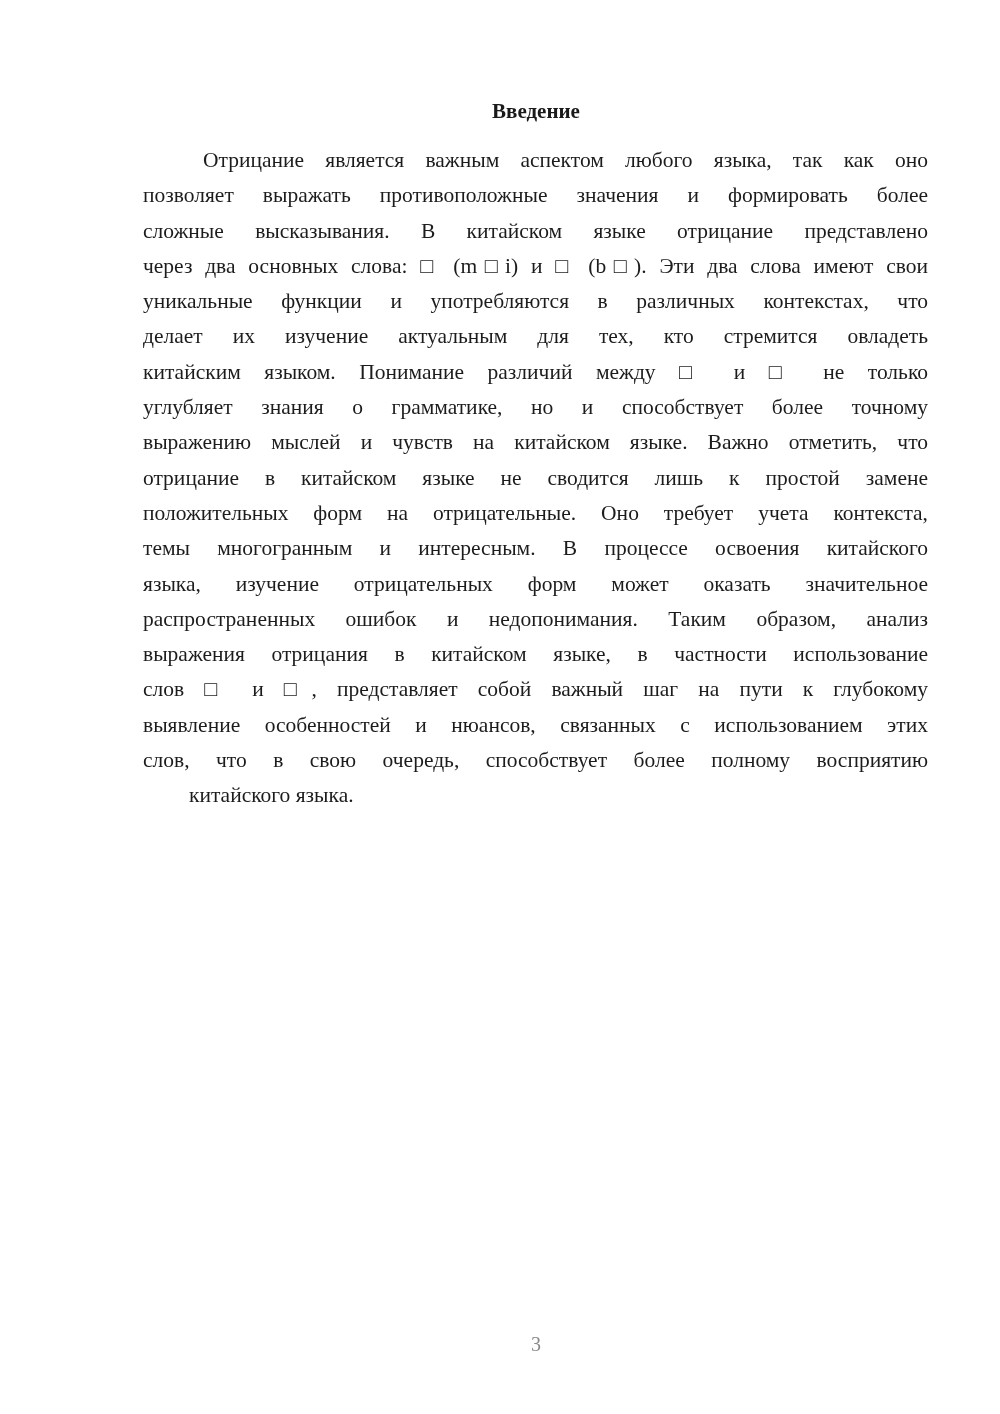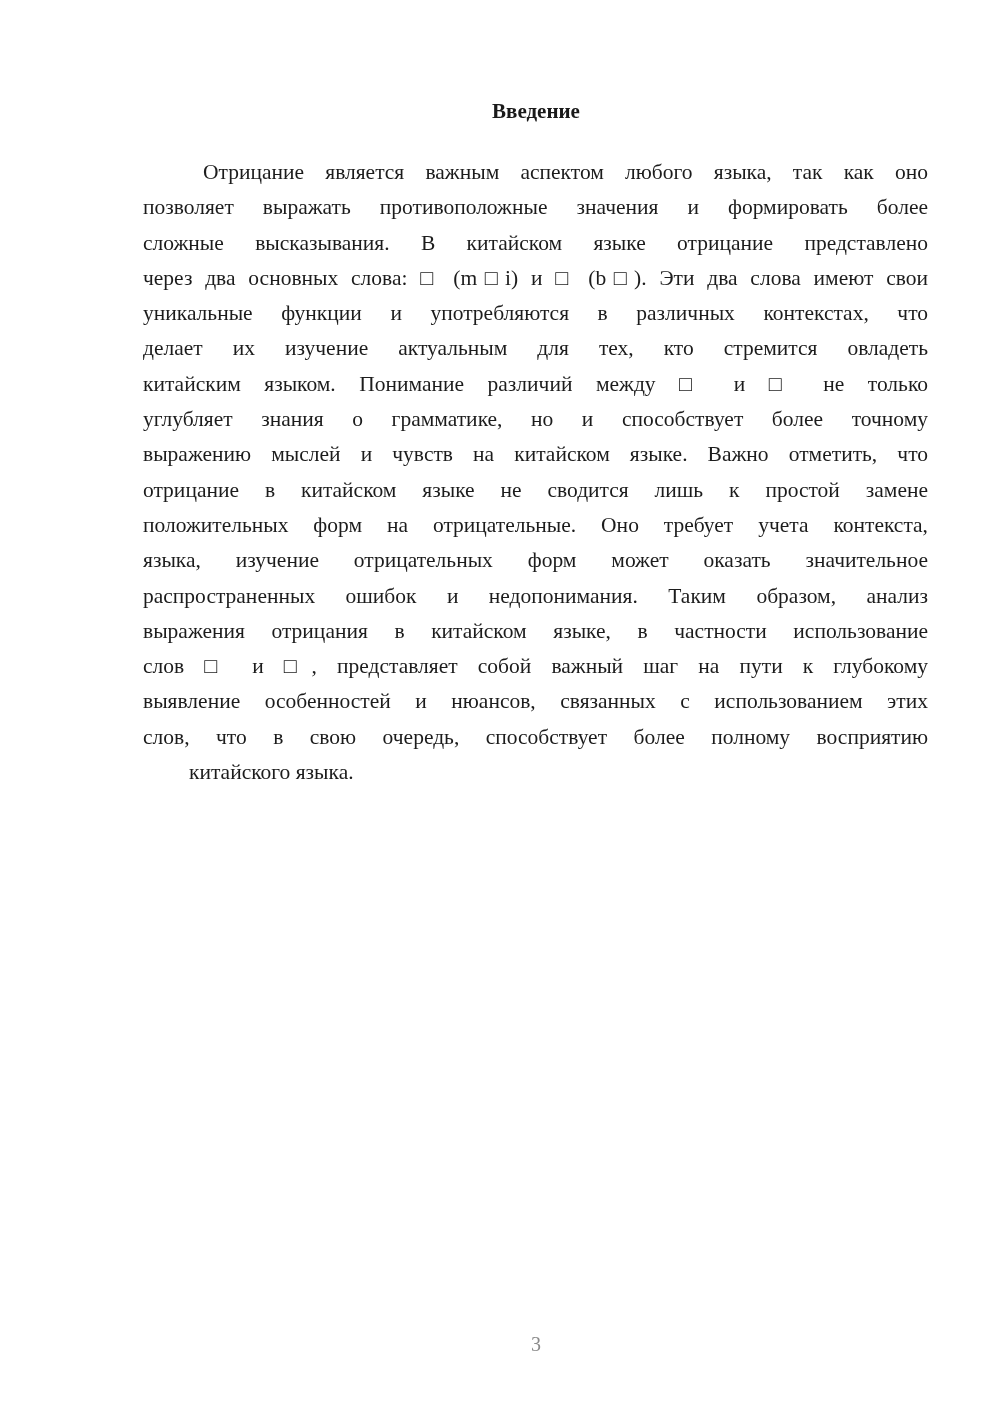--- a/index.html
+++ b/index.html
@@ -16,21 +16,21 @@
       position: absolute; left: 143px; top: 143px; width: 785px;
       font-family: "Liberation Serif", serif;
       font-size: 21.5px; color: #1c1c1c;
     }
     .line {
       height: 35.3px; line-height: 35.3px;
       white-space: nowrap;
       text-align: justify; text-align-last: justify;
       overflow: hidden;
     }
-    .line.first { padding-left: 60px; margin-top: 12px; }
+    .line.first { padding-left: 60px; }
     .line.last { text-align-last: left; margin-left: 46px; }
     .page-number {
       position: absolute; left: 0; width: 1072px; top: 1333px;
       text-align: center;
       font-family: "Liberation Serif", serif;
       font-size: 20px; color: #8a8a8a;
     }
   </style>
 </head>
 <body>
@@ -43,20 +43,21 @@
     <div class="line">позволяет выражать противоположные значения и формировать более</div>
     <div class="line">сложные высказывания. В китайском языке отрицание представлено</div>
     <div class="line">через два основных слова: □ (m□i) и □ (b□). Эти два слова имеют свои</div>
     <div class="line">уникальные функции и употребляются в различных контекстах, что</div>
     <div class="line">делает их изучение актуальным для тех, кто стремится овладеть</div>
     <div class="line">китайским языком. Понимание различий между □ и □ не только</div>
     <div class="line">углубляет знания о грамматике, но и способствует более точному</div>
     <div class="line">выражению мыслей и чувств на китайском языке. Важно отметить, что</div>
     <div class="line">отрицание в китайском языке не сводится лишь к простой замене</div>
     <div class="line">положительных форм на отрицательные. Оно требует учета контекста,</div>
+    <div class="line">темы многогранным и интересным. В процессе освоения китайского</div>
     <div class="line">языка, изучение отрицательных форм может оказать значительное</div>
     <div class="line">распространенных ошибок и недопонимания. Таким образом, анализ</div>
     <div class="line">выражения отрицания в китайском языке, в частности использование</div>
     <div class="line">слов □ и □, представляет собой важный шаг на пути к глубокому</div>
     <div class="line">выявление особенностей и нюансов, связанных с использованием этих</div>
     <div class="line">слов, что в свою очередь, способствует более полному восприятию</div>
     <div class="line last">китайского языка.</div>
   </div>
 
   <div class="page-number">3</div>

